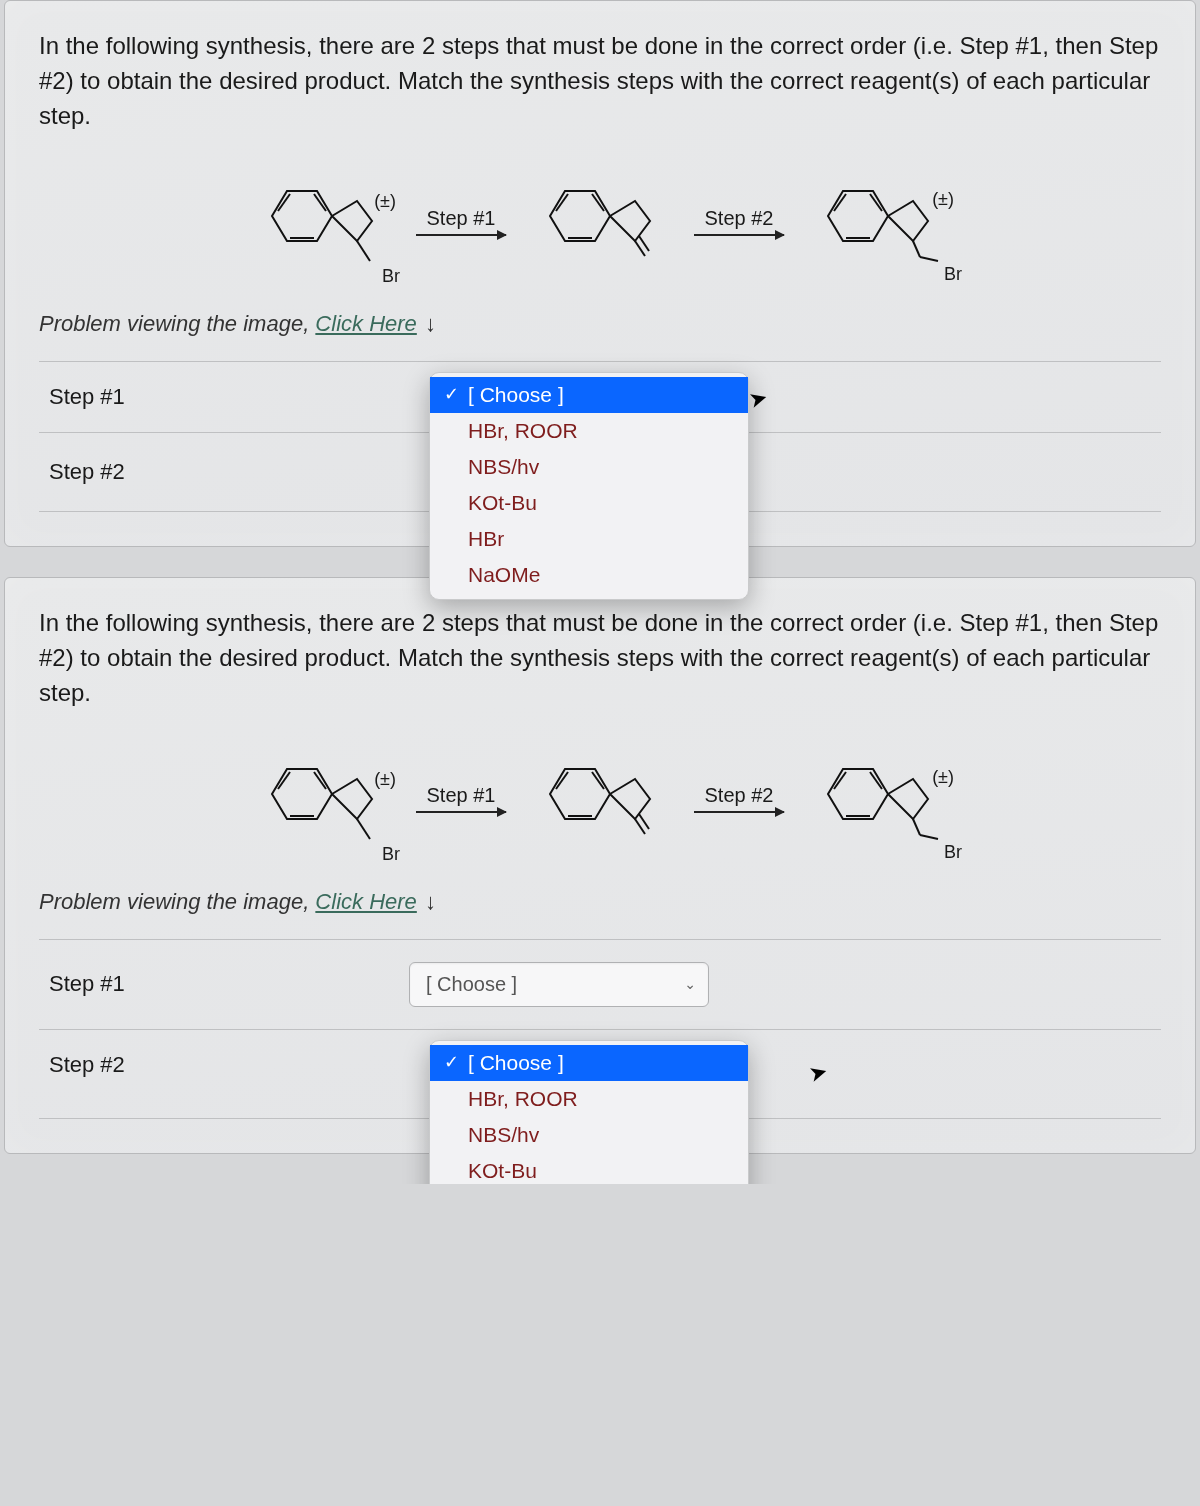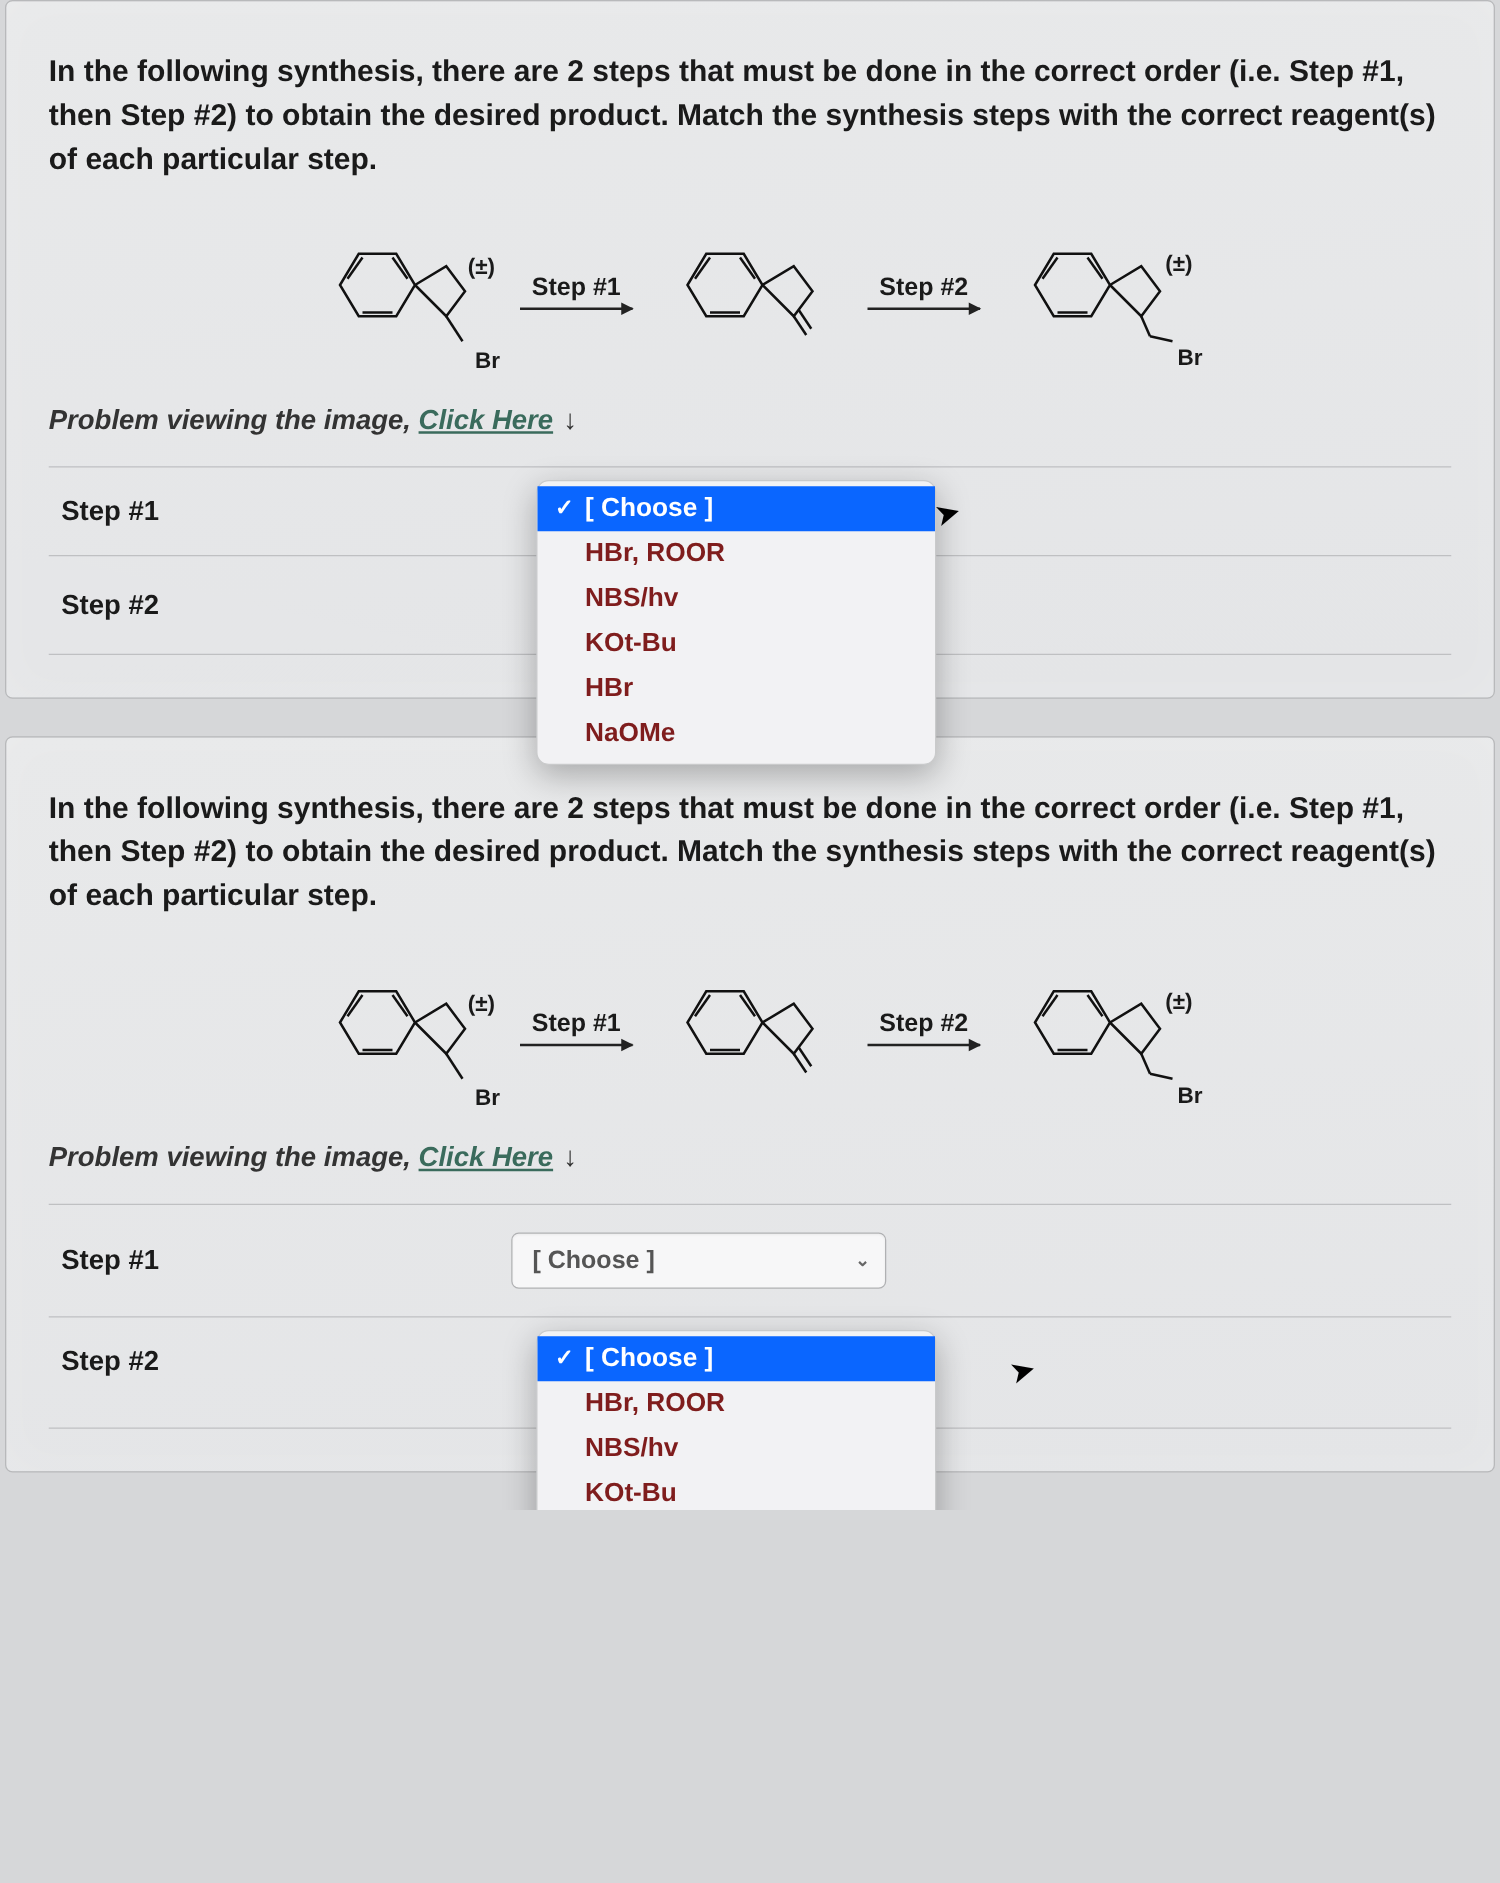--- a/index.html
+++ b/index.html
@@ -8,23 +8,22 @@
     background: #d6d7d9;
     width: 1200px;
     font-size: 24px;
     color: #1a1a1a;
   }
   .panel {
     background: linear-gradient(175deg, #e8e9ea 0%, #e4e5e7 100%);
     border: 1px solid #b8b9bb;
     border-radius: 6px;
     margin: 0 4px 30px 4px;
-    padding: 40px 34px 34px 34px;
+    padding: 28px 34px 34px 34px;
     box-shadow: inset 0 0 40px rgba(255,255,255,0.15);
-    font-weight: bold;
   }
   .question-text {
     line-height: 1.45;
     margin-bottom: 18px;
   }
   .scheme {
     display: flex;
     align-items: center;
     justify-content: center;
     gap: 14px;

